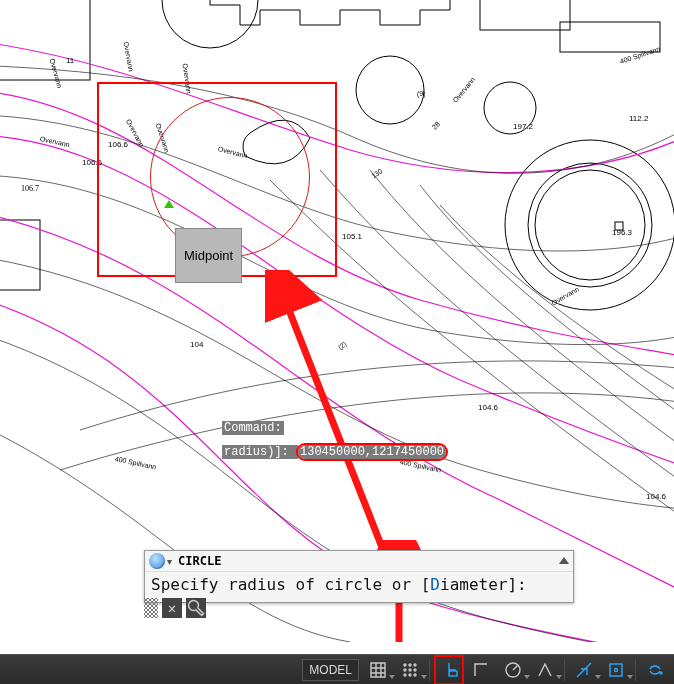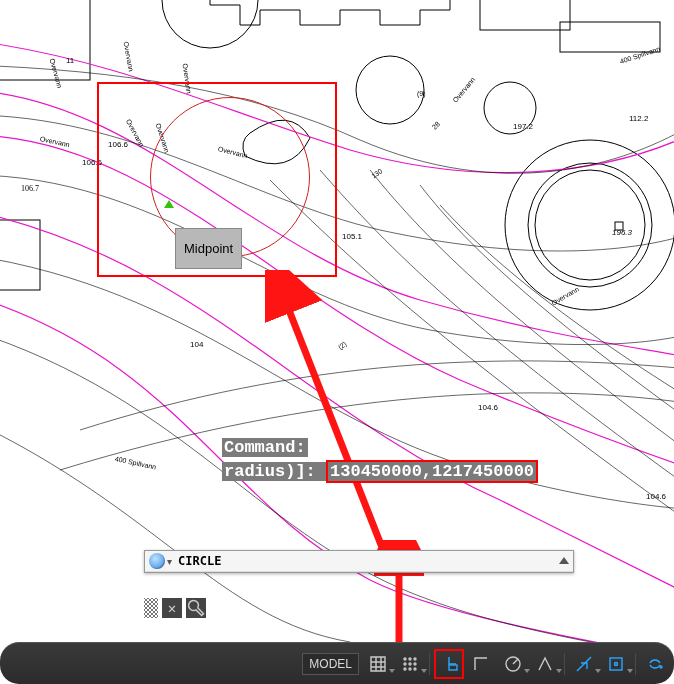--- a/index.html
+++ b/index.html
@@ -40,21 +40,21 @@
       border: 2px solid #ff0000;
       left: 97px; top: 82px;
       width: 240px; height: 195px;
     }
     
     .snap-tip {
       position: absolute;
       left: 175px; top: 228px;
       background: #b8b8b8;
       border: 1px solid #888;
-      padding: 12px 8px;
+      padding: 19px 8px;
       font-family: Arial, sans-serif;
       font-size: 13px;
       color: #000;
     }
     .snap-tri {
       position: absolute;
       width: 0; height: 0;
       border-left: 5px solid transparent;
       border-right: 5px solid transparent;
       border-bottom: 8px solid #33c40a;
@@ -68,29 +68,30 @@
       left: 150px; top: 97px;
       width: 160px; height: 160px;
     }
 
     
     .arrow { position: absolute; }
 
     
     .cmd-history {
       position: absolute;
-      left: 222px; top: 436px;
-      font-size: 17px; line-height: 24px; font-weight: bold;
+      left: 222px; top: 416px;
+      font-size: 12px; line-height: 24px;
     }
     .cmd-history span {
       background: #7b7b7b; color: #fff;
       padding: 0 2px;
     }
     .cmd-history .coord-hl {
       outline: 2px solid #ff0000;
+      border-radius: 7px;
     }
 
     
     .cmdline-wrap {
       position: absolute;
       left: 144px; top: 550px; right: 100px;
       background: #f5f5f5;
       border: 1px solid #999;
       font-family: Arial, sans-serif;
       box-shadow: 0 1px 3px rgba(0,0,0,.3);
@@ -139,25 +140,25 @@
     .close-x, .wrench {
       width: 20px; height: 20px;
       display: flex; align-items: center; justify-content: center;
       color: #ccc; font-size: 14px;
       background: #444;
     }
     .wrench svg { stroke:#ccc; fill:none; stroke-width:1.2;}
 
     
     .statusbar {
-      position: absolute; left:0; right:0; bottom:0; height: 42px;
+      position: absolute; left:0; right:0; bottom:0; height: 30px;
       background: linear-gradient(#3a3a3a,#2b2b2b);
       border-top: 1px solid #555;
       display: flex; align-items: center; justify-content: flex-end;
-      gap: 6px; padding: 0 6px; border-radius: 19px;
+      gap: 6px; padding: 0 6px;
     }
     .statusbar::before {
       content:""; flex:1;
     }
     .model-btn {
       background: #2b2b2b; color: #d7d7d7;
       border: 1px solid #555; font-size: 12px;
       padding: 3px 6px;
       font-family: Arial, sans-serif;
     }
@@ -239,21 +240,21 @@
   <span class="ov-label" style="left:115px; top:455px; transform:rotate(12deg);">400 Spillvann</span>
   <span class="ov-label" style="left:620px; top:58px; transform:rotate(-18deg);">400 Spillvann</span>
 
   <span class="num-label" style="left:66px; top:56px;">11</span>
   <span class="num-label" style="left:21px; top:184px;font-family:Liberation Serif, serif;">106.7</span>
   <span class="num-label" style="left:82px; top:158px;">106.6</span>
   <span class="num-label" style="left:108px; top:140px;">106.6</span>
   <span class="num-label" style="left:513px; top:122px;">197.2</span>
   <span class="num-label" style="left:605px; top:114px;margin-left:24px;">112.2</span>
   <span class="num-label" style="left:342px; top:232px;">105.1</span>
-  <span class="num-label" style="left:612px; top:228px;font-style:italic;">196.3</span>
+  <span class="num-label" style="left:612px; top:228px;">196.3</span>
   <span class="num-label" style="left:478px; top:403px;">104.6</span>
   <span class="num-label" style="left:646px; top:492px;">104.6</span>
   <span class="num-label" style="left:190px; top:340px;text-align:right;">104</span>
   <span class="num-label" style="left:338px; top:342px; transform:rotate(-38deg); font-size:7px;">(2)</span>
   <span class="num-label" style="left:417px; top:90px; font-size:7px;">(9)</span>
   <span class="num-label" style="left:371px; top:170px; transform:rotate(-34deg); font-size:7px;">130</span>
   <span class="num-label" style="left:432px; top:122px; transform:rotate(-42deg); font-size:7px;">28</span>
 
   <div class="prev-circle"></div>
   <div class="red-rect"></div>
@@ -283,20 +284,23 @@
   <div><span>Command:</span></div>
   <div><span>radius)]: </span><span class="coord-hl">130450000,1217450000</span></div>
 </div>
 
 <div class="cmdline-wrap">
   <div class="cmdline-title">
     <span class="cmdline-icon"></span>
     <span class="cmdline-caret">▾</span>
     <span class="cmdline-name">CIRCLE</span>
   </div>
+  <div class="cmd-prompt">
+    <span>Specify radius of circle or [</span><span class="letter-hl">D</span><span>iameter]:</span>
+  </div>
   <div class="cmd-expand"></div>
 </div>
 
 <div class="cmd-left-ctl">
   <div class="drag-grip"></div>
   <div class="close-x">✕</div>
   <div class="wrench">
     <svg viewBox="0 0 16 16">
         <path d="M6 2a4 4 0 0 1 3.5 6L14 12.5 12.5 14 8 9.5A4 4 0 1 1 6 2z"></path>
       </svg>

